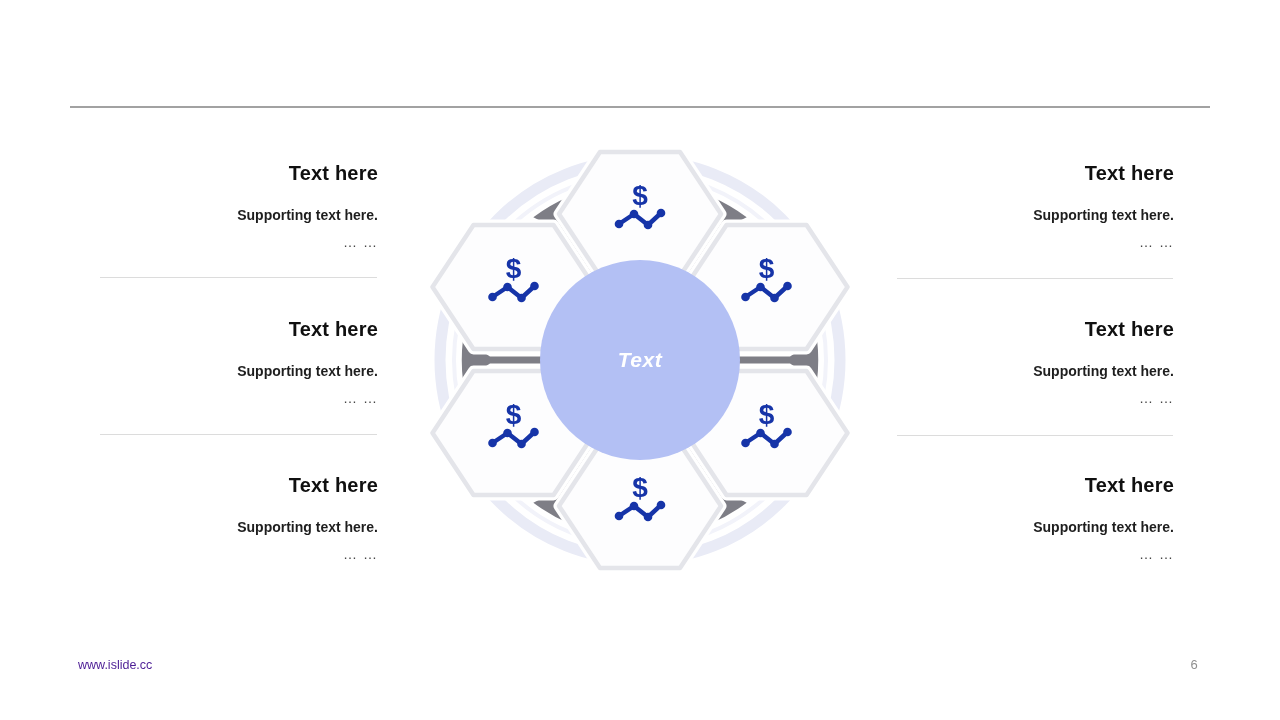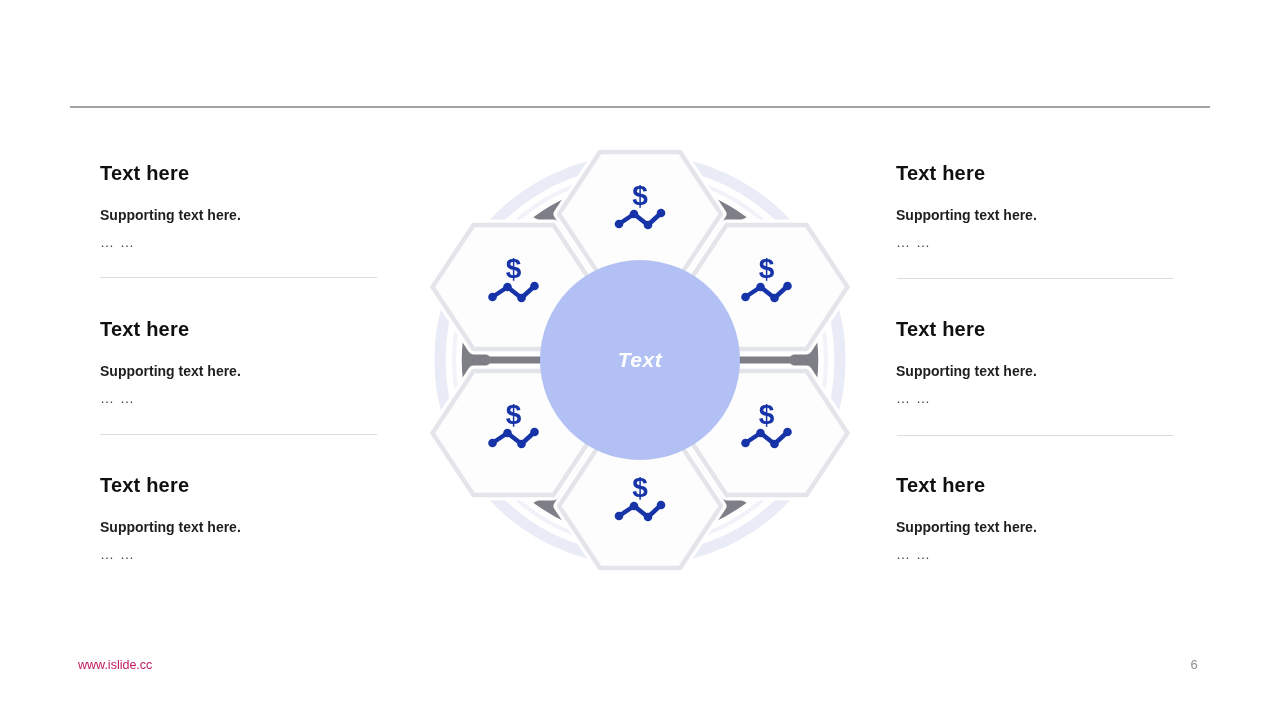--- a/index.html
+++ b/index.html
@@ -1,26 +1,26 @@
 <!DOCTYPE html>
 <html><head>
 <meta charset="utf-8">
 <style>
   html,body{margin:0;padding:0;background:#fff;}
   .slide{
     position:relative;width:1280px;height:720px;background:#ffffff;
     font-family:"Liberation Sans",sans-serif;overflow:hidden;
   }
   .top-rule{position:absolute;left:70px;top:106px;width:1140px;height:2px;background:#a2a2a2;}
-  .text-block{position:absolute;width:278px;text-align:left;}
+  .text-block{position:absolute;width:278px;text-align:right;}
   .text-block h3{margin:0;font-size:20px;line-height:24px;font-weight:bold;color:#101010;letter-spacing:.2px;}
   .text-block .sub{margin:21px 0 0;font-size:14px;line-height:18px;color:#1e1e1e;font-weight:bold;}
   .text-block .dots{margin:9px 0 0;font-size:14px;line-height:18px;color:#454545;letter-spacing:1px;}
   .divider{position:absolute;height:1px;background:#dcdcdc;}
-  .footer-site{position:absolute;left:78px;top:658px;font-size:12.5px;color:#be185d;}
+  .footer-site{position:absolute;left:78px;top:658px;font-size:12.5px;color:#4c1d95;}
   .footer-page{position:absolute;left:1184px;top:657px;width:20px;text-align:center;font-size:13px;color:#8f8f8f;}
   .diagram{position:absolute;left:410px;top:140px;}
   .hex-margin{fill:#ffffff;stroke:#ffffff;stroke-width:11;stroke-linejoin:round;}
   .hex{fill:#fdfdfe;stroke:#e4e5ea;stroke-width:4.5;stroke-linejoin:round;}
   .ring-outer{fill:none;stroke:#e9ebf6;stroke-width:11;}
   .ring-inner{fill:none;stroke:#f2f3fa;stroke-width:4;}
   .connector{fill:#7e7e86;}
   .center-circle{fill:#b3c0f4;}
   .center-label{font-family:"Liberation Sans",sans-serif;font-size:21px;font-weight:bold;font-style:italic;fill:#ffffff;letter-spacing:.5px;}
   .icon-dollar{font-family:"Liberation Sans",sans-serif;font-size:28px;font-weight:bold;fill:#1634a8;}

